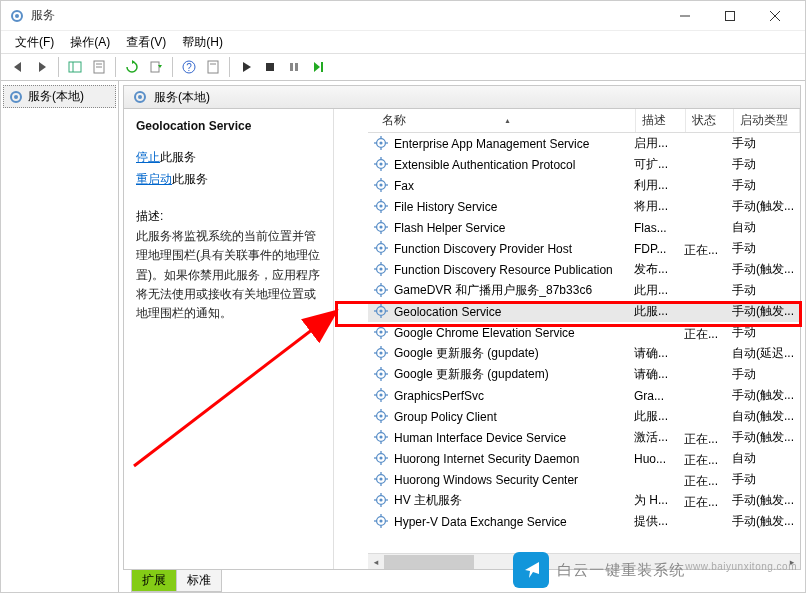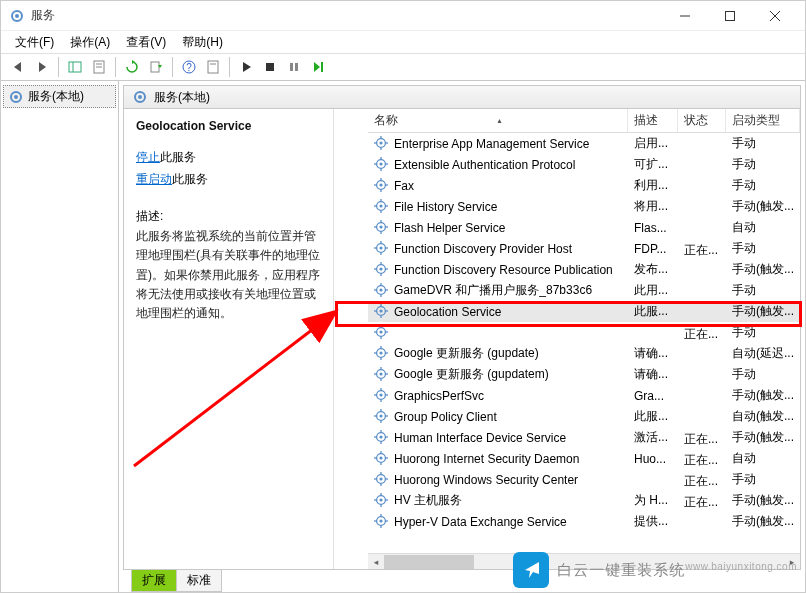--- a/index.html
+++ b/index.html
@@ -44,21 +44,21 @@
 .detail h3 { font-size: 12px; font-weight: bold; margin-bottom: 14px; color: #111; }
 .detail a { color: #0066cc; text-decoration: underline; cursor: default; margin-top: 8px; }
 .detail .actions { margin-bottom: 18px; line-height: 1.8; }
 .detail .desc-label { margin-bottom: 2px; }
 .detail .desc-text { line-height: 1.6; color: #222; }
 
 
 .list-pane { flex: 1; overflow: hidden; display: flex; flex-direction: column; position: relative; }
 .list-header { display: flex; height: 24px; background: #fff; border-bottom: 1px solid #dcdcdc; font-size: 12px; color: #333; }
 .list-header .col { padding: 4px 6px; border-right: 1px solid #e8e8e8; display: flex; align-items: center; overflow: hidden; white-space: nowrap; }
-.col-name { width: 260px; justify-content: space-between; }
+.col-name { width: 260px; justify-content: space-between; margin-left: 8px; }
 .col-name .sort-arrow { font-size: 8px; color: #555; margin: 0 auto; }
 .col-desc { width: 50px; }
 .col-status { width: 48px; }
 .col-start { flex: 1; }
 
 .list-body { flex: 1; overflow-y: auto; overflow-x: auto; font-size: 12px; }
 .row { display: flex; height: 21px; align-items: center; white-space: nowrap; }
 .row.selected { background: #e8e8e8; }
 .row .cell { padding: 0 6px; overflow: hidden; text-overflow: ellipsis; }
 .row .cell.name { width: 260px; display: flex; align-items: center; }
@@ -447,20 +447,21 @@
                     <circle cx="8" cy="8" r="5" fill="none" stroke="#5a8fc8" stroke-width="1.5"></circle>
                     <circle cx="8" cy="8" r="1.8" fill="#5a8fc8"></circle>
                     <g stroke="#5a8fc8" stroke-width="1.5">
                       <line x1="8" y1="0" x2="8" y2="3"></line>
                       <line x1="8" y1="13" x2="8" y2="16"></line>
                       <line x1="0" y1="8" x2="3" y2="8"></line>
                       <line x1="13" y1="8" x2="16" y2="8"></line>
                     </g>
                   </svg>
                 </span>
+                <span>Google Chrome Elevation Service</span>
               </div>
               <div class="cell desc"></div>
               <div class="cell status"></div>
               <div class="cell start">手动</div>
             </div>
             <div class="row">
               <div class="cell name">
                 <span class="svc-icon">
                   <svg class="gear" width="14" height="14" viewBox="0 0 16 16">
                     <circle cx="8" cy="8" r="5" fill="none" stroke="#5a8fc8" stroke-width="1.5"></circle>

